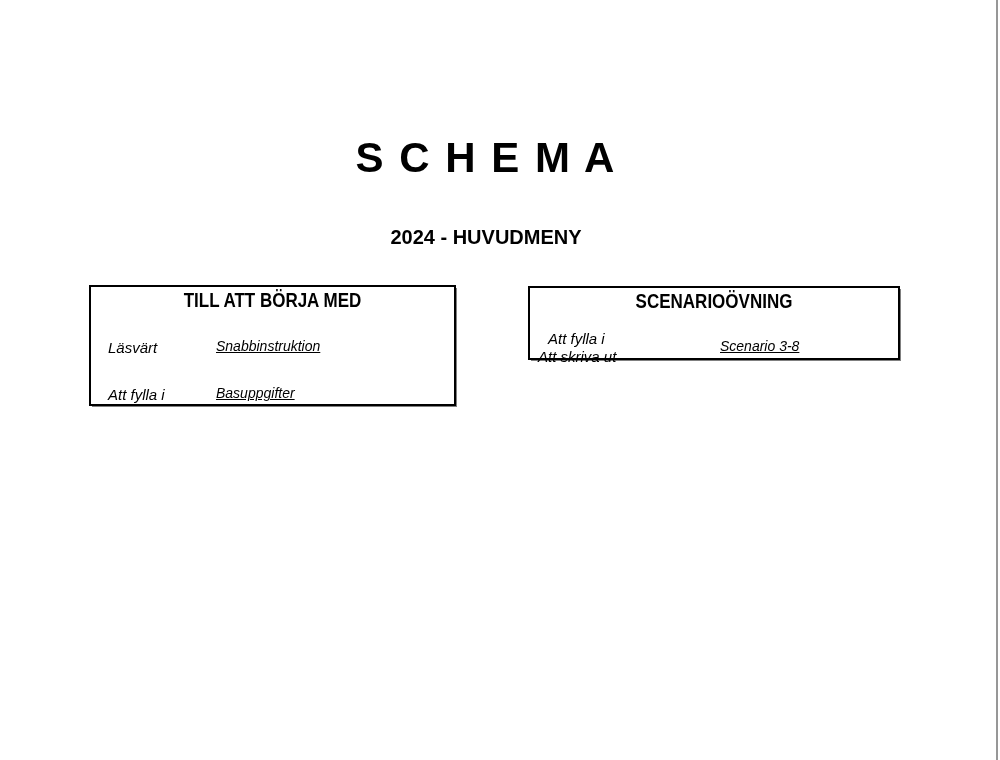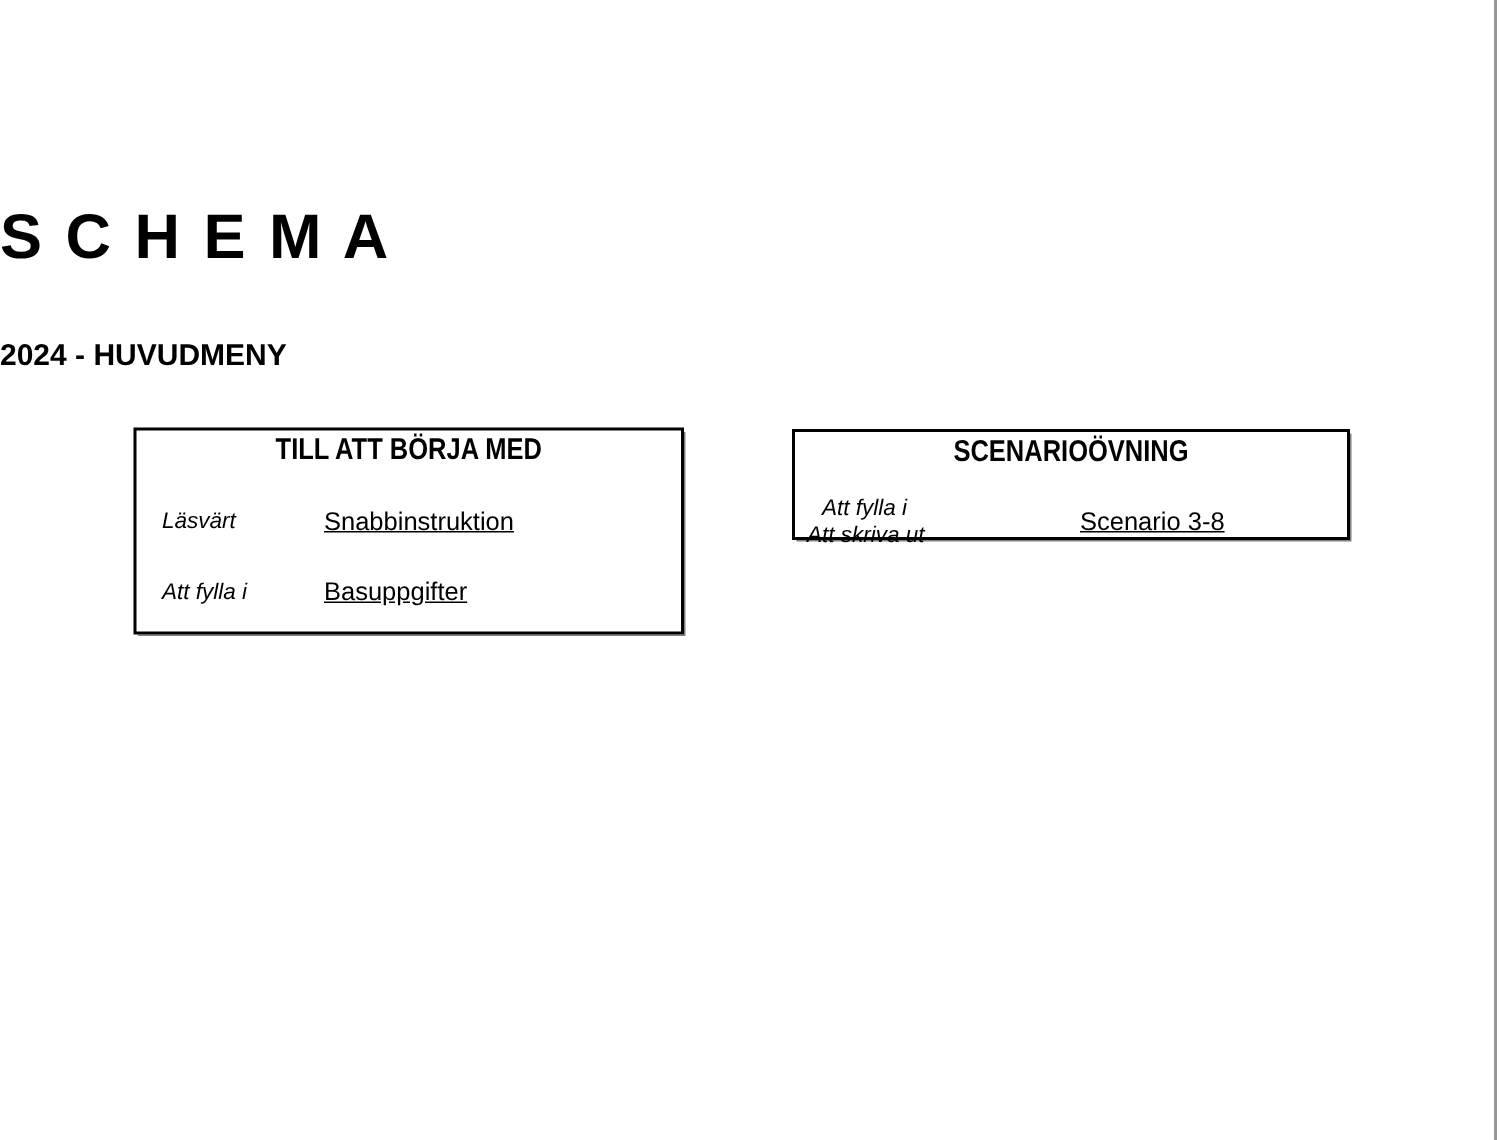--- a/index.html
+++ b/index.html
@@ -25,21 +25,21 @@
   }
   .edge-line{
     position:absolute;
     left:996px;top:0;
     width:2px;height:760px;
     background:var(--page-edge);
   }
   .center-line{
     position:absolute;
     left:0;width:972px;
-    text-align:left;
+    text-align:center;
     line-height:1;
     white-space:nowrap;
   }
   .main-title{
     top:137px;
     font-size:42px;
     font-weight:bold;
     letter-spacing:2px;
   }
   .sub-title{
@@ -54,21 +54,21 @@
   }
   .menu-box{
     position:absolute;
     box-sizing:border-box;
     border:2px solid var(--box-border);
     background:var(--bg);
     box-shadow:2px 2px 0 -1px var(--box-shadow);
   }
   .box-start{
     left:89px;top:285px;
-    width:367px;height:138px;
+    width:367px;height:121px;
   }
   .box-scenario{
     left:528px;top:286px;
     width:372px;height:74px;
   }
   .box-title{
     position:absolute;
     top:3px;left:0;
     width:100%;
     text-align:center;
@@ -81,26 +81,27 @@
   }
   .lbl{
     position:absolute;
     font-size:15px;
     font-style:italic;
     line-height:1;
     white-space:nowrap;
   }
   .lnk{
     position:absolute;
-    font-size:17px;
+    font-size:14px;
     line-height:1;
     text-decoration:underline;
     white-space:nowrap;
     cursor:pointer;
     color:var(--text);
+    font-style:italic;
   }
   
   .start-lbl-1{left:17px;top:53px;}
   .start-lnk-1{left:125px;top:52px;}
   .start-lbl-2{left:17px;top:100px;}
   .start-lnk-2{left:125px;top:99px;}
   
   .scen-lbl-1{left:18px;top:43px;}
   .scen-lbl-2{left:8px;top:61px;}
   .scen-lnk{left:190px;top:51px;}

